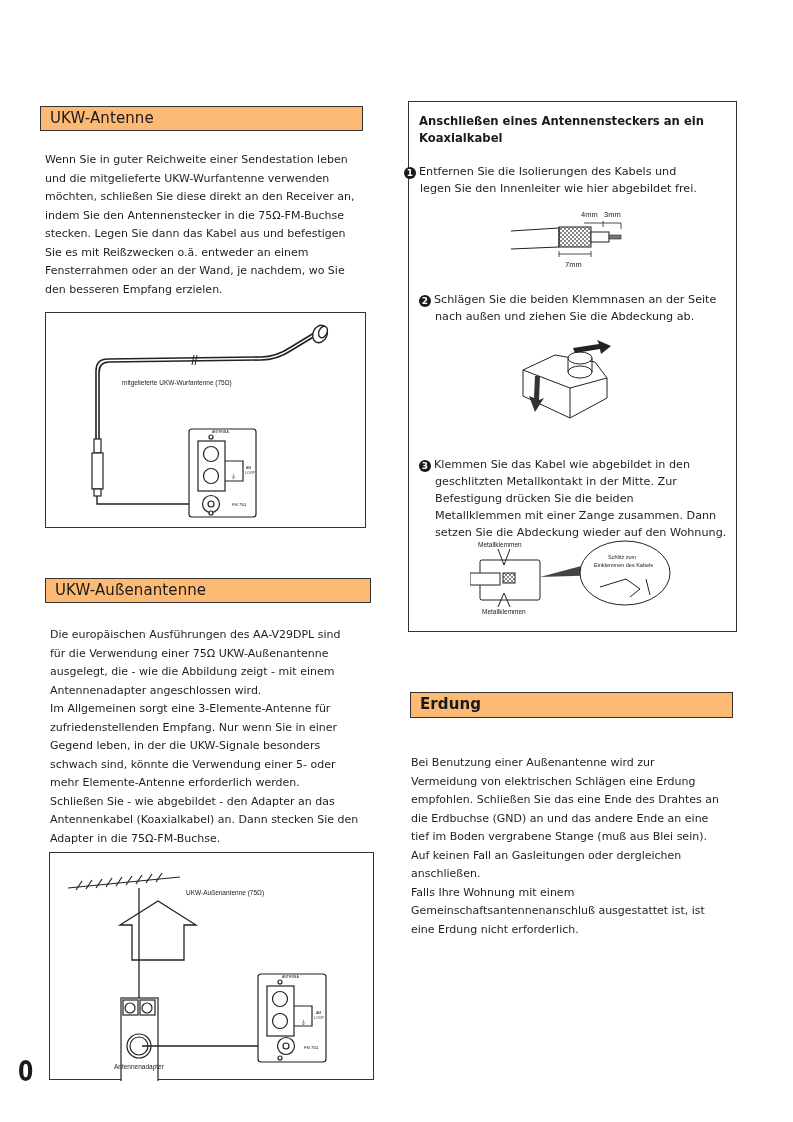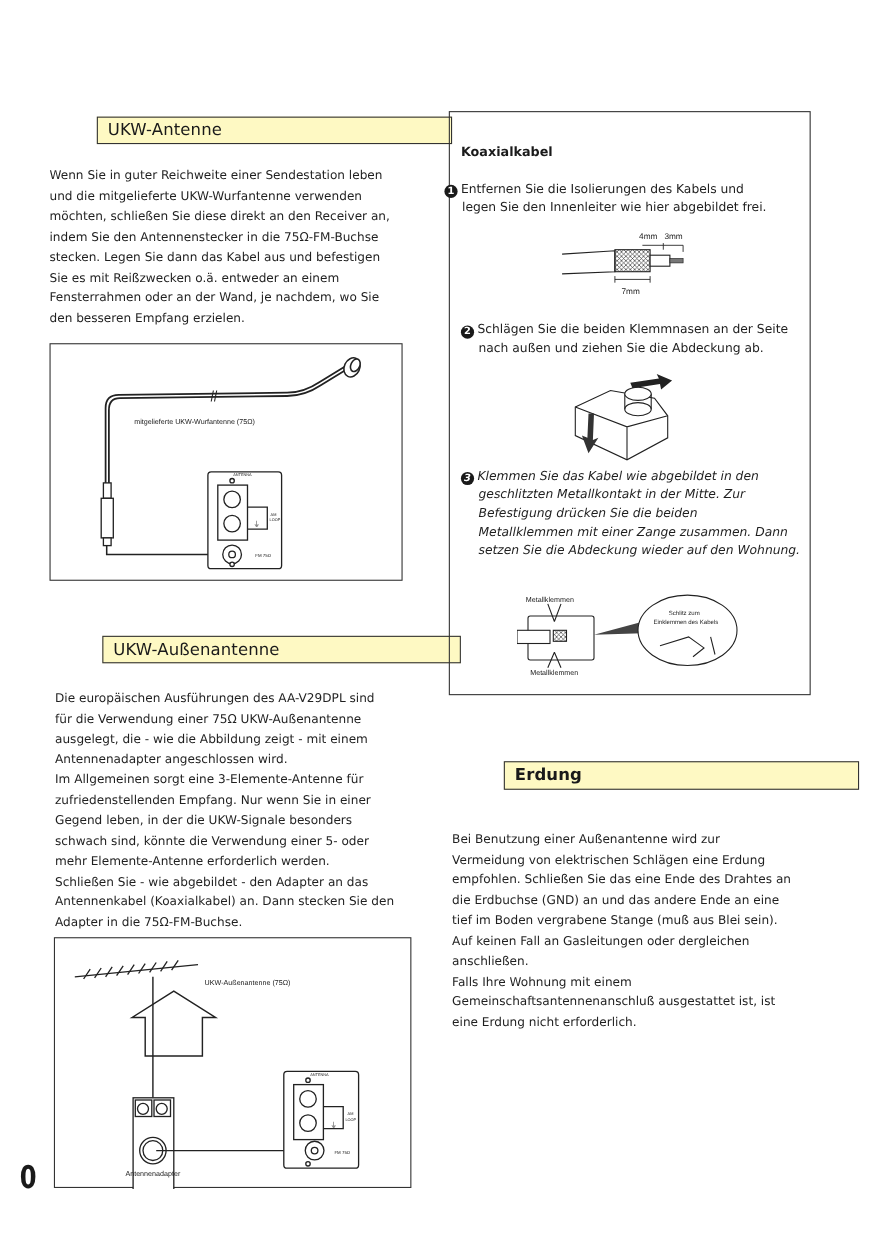--- a/index.html
+++ b/index.html
@@ -1,21 +1,21 @@
 <!DOCTYPE html>
 <html><head>
 <meta charset="utf-8">
 <style>
   html, body { margin:0; padding:0; background:#fff; }
   body { width:793px; height:1122px; position:relative; overflow:hidden;
          font-family:"Liberation Sans", sans-serif; color:#1a1a1a; }
   .abs { position:absolute; }
-  .sec-title { position:absolute; border:1px solid #333; background:#fef9c3;
+  .sec-title { position:absolute; border:1px solid #333; background:#fdba74;
                font-family:"DejaVu Sans", sans-serif; font-size:15px; font-weight:normal;
-               padding:2px 0 2px 9px; box-sizing:border-box; letter-spacing:0.1px;margin-left:48px; }
+               padding:2px 0 2px 9px; box-sizing:border-box; letter-spacing:0.1px; }
   .sec-title.bold { font-weight:bold; }
   .body-text { position:absolute; font-family:"DejaVu Sans", sans-serif; font-size:11px;
                line-height:18.5px; color:#1f1f1f; white-space:pre-line; }
   .fig { position:absolute; border:1px solid #333; box-sizing:border-box; background:#fff; }
   .fig svg { position:absolute; left:0; top:0; }
   .lbl { font-family:"Liberation Sans", sans-serif; fill:#222; }
   .rbox { position:absolute; border:1px solid #333; box-sizing:border-box; }
   .box-title { position:absolute; font-family:"DejaVu Sans", sans-serif; font-weight:bold;
                font-size:11.6px; line-height:17px; color:#1a1a1a; }
   .step { position:absolute; font-family:"DejaVu Sans", sans-serif; font-size:11.2px;
@@ -130,21 +130,21 @@
     <text class="lbl" x="254" y="196" font-size="4">FM 75Ω</text>
     <text class="lbl" x="251" y="172" font-size="7">⏚</text>
   </svg>
 </div>
 
 <div class="page-mark">0</div>
 
 <div class="rbox" style="left:408px; top:101px; width:329px; height:531px;"></div>
 
 <div class="box-title" style="left:419px; top:113px; width:310px;">
-  <br><span>Koaxialkabel</span>
+  <span>Anschließen eines Antennensteckers an ein</span><br><span>Koaxialkabel</span>
 </div>
 
 <div class="step" style="left:404px; top:163px; width:310px;">
   <span class="num">1</span><span>Entfernen Sie die Isolierungen des Kabels und</span>
   <span class="cont">legen Sie den Innenleiter wie hier abgebildet frei.</span>
 </div>
 
 <svg class="abs" style="left:505px; top:205px;" width="130" height="70" viewBox="0 0 130 70">
   <text class="lbl" x="76" y="12" font-size="7.5">4mm</text>
   <text class="lbl" x="99" y="12" font-size="7.5">3mm</text>
@@ -172,21 +172,21 @@
     <path d="M8,30 L40,15 L80,22 L92,38 L92,58 L55,78 L8,56 Z"></path>
     <path d="M8,30 L55,48 L92,38 M55,48 L55,78"></path>
     <ellipse cx="65" cy="32" rx="12" ry="6"></ellipse>
     <path d="M53,32 L53,18 M77,32 L77,18"></path>
     <ellipse cx="65" cy="18" rx="12" ry="6"></ellipse>
   </g>
   <path d="M58,8 L84,4 L82,0 L96,6 L86,14 L85,9 L60,13 Z" fill="#222"></path>
   <path d="M20,36 L25,36 L24,60 L29,58 L20,72 L14,56 L19,58 Z" fill="#333"></path>
 </svg>
 
-<div class="step" style="left:419px; top:424px; width:315px;font-style:italic;">
+<div class="step" style="left:419px; top:456px; width:315px;">
   <span class="num">3</span><span>Klemmen Sie das Kabel wie abgebildet in den</span>
   <span class="cont">geschlitzten Metallkontakt in der Mitte. Zur
 Befestigung drücken Sie die beiden
 Metallklemmen mit einer Zange zusammen. Dann
 setzen Sie die Abdeckung wieder auf den Wohnung.</span>
 </div>
 
 <svg class="abs" style="left:470px; top:535px;" width="215" height="85" viewBox="0 0 215 85">
   <text class="lbl" x="8" y="12" font-size="6.5">Metallklemmen</text>
   <text class="lbl" x="12" y="79" font-size="6.5">Metallklemmen</text>

